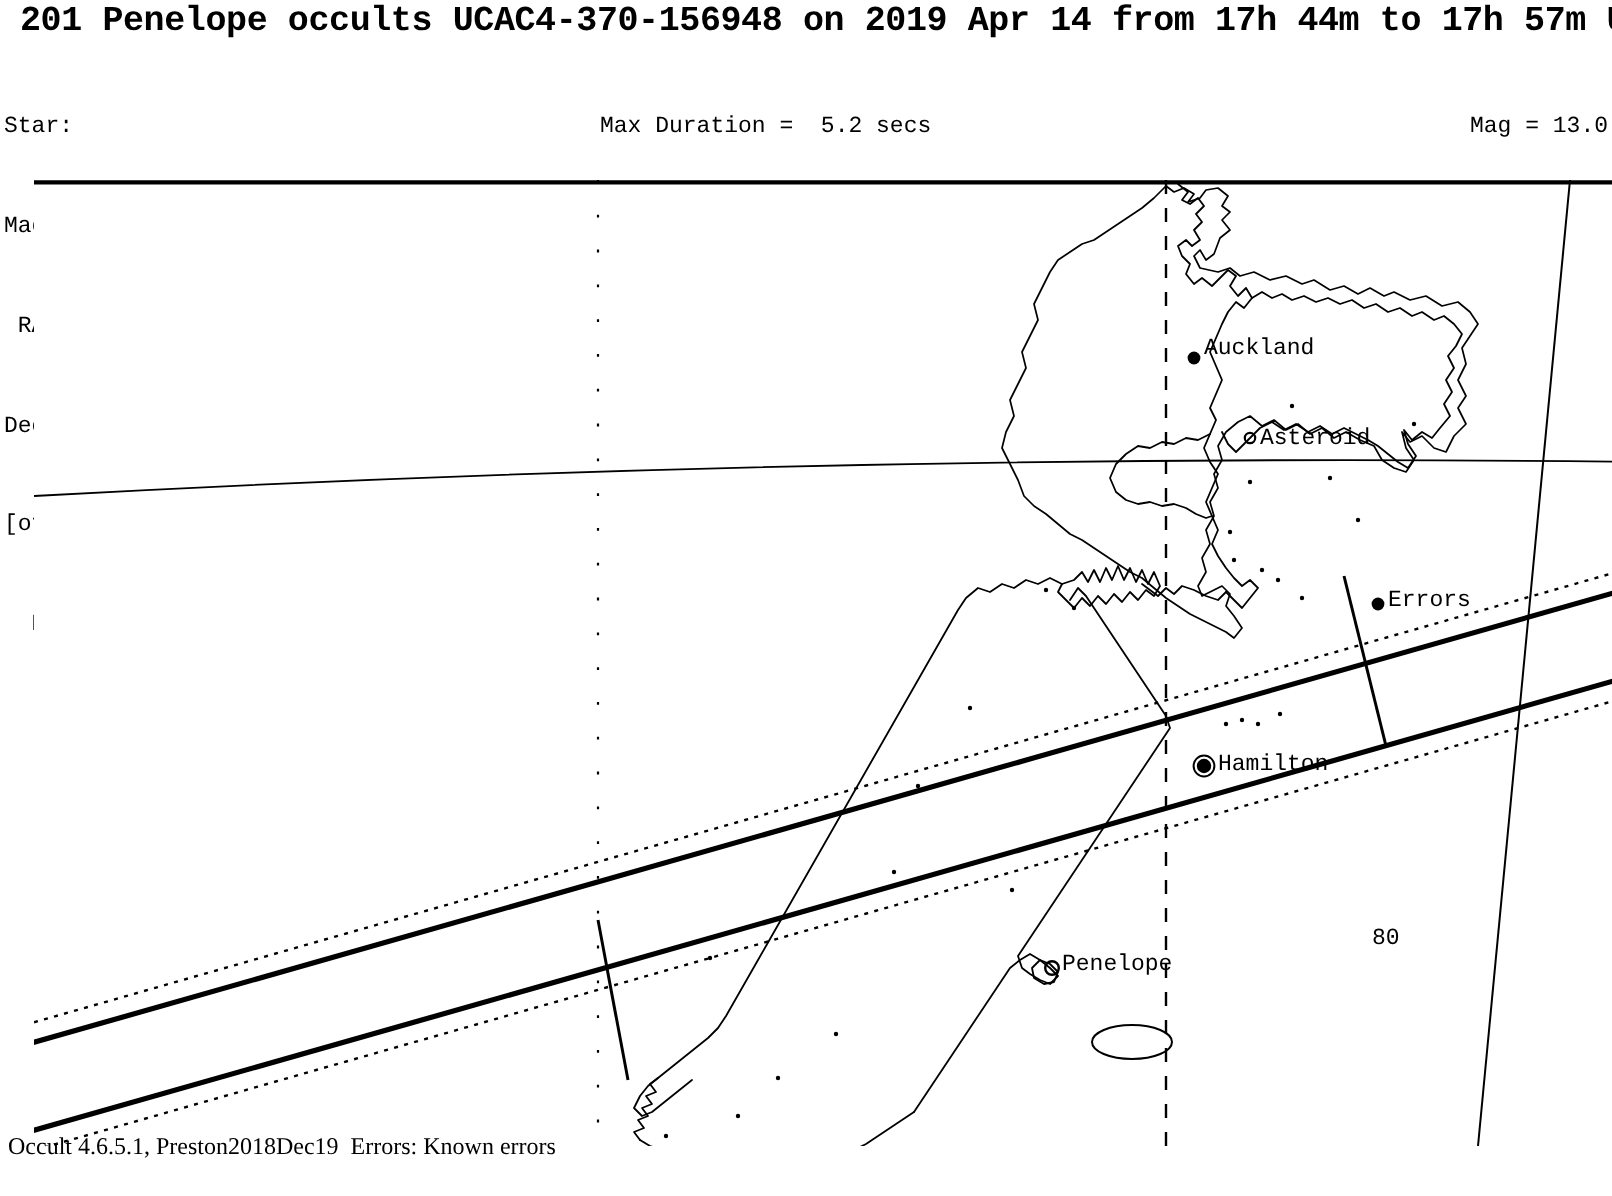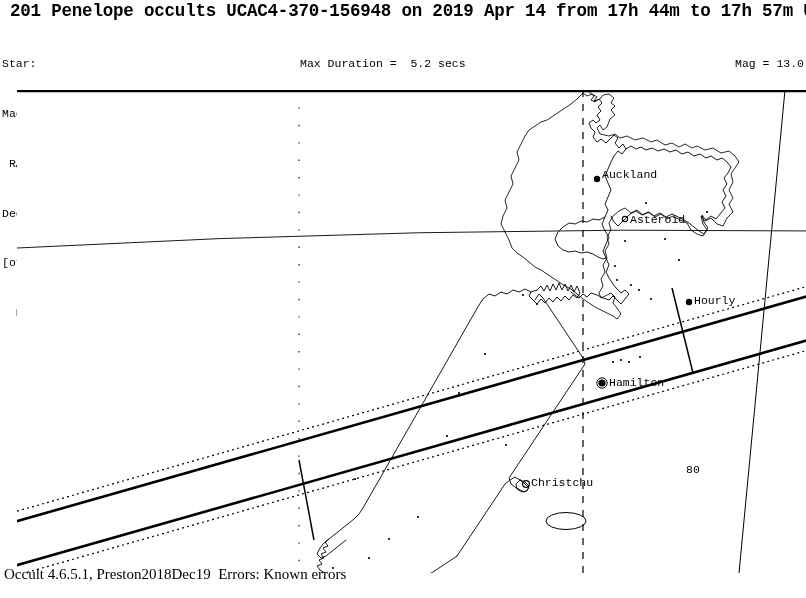--- a/index.html
+++ b/index.html
@@ -75,21 +75,21 @@
     font-size: 11.5px;
     white-space: pre;
     font-family: "Liberation Mono", "DejaVu Sans Mono", monospace;
   }
 
   
   #footer {
     position: absolute;
     left: 4px;
     top: 566px;
-    font-size: 15px;
+    font-size: 12px;
     white-space: pre;
     font-family: "Liberation Serif", "DejaVu Serif", serif;
   }
 </style>
 </head>
 <body>
 
 <div id="page">
 
   <div id="header">
@@ -304,23 +304,23 @@
       </g>
 
       <g stroke="#000" stroke-width="1.5">
         <line x1="655" y1="198" x2="676" y2="283"></line>
         <line x1="282" y1="370" x2="297" y2="450"></line>
       </g>
     </svg>
 
     <div class="city" style="left:585px; top:79px;">Auckland</div>
     <div class="city" style="left:613px; top:124px;">Asteroid</div>
-    <div class="city" style="left:677px; top:205px;">Hourly</div>
+    <div class="city" style="left:677px; top:205px;">Errors</div>
     <div class="city" style="left:592px; top:287px;">Hamilton</div>
-    <div class="city" style="left:514px; top:387px;">Christchu</div>
+    <div class="city" style="left:514px; top:387px;">Penelope</div>
 
     <svg width="806" height="483" style="position:absolute; left:0; top:0; pointer-events:none;">
       <circle cx="580" cy="89" r="3.2" fill="#000"></circle>
       <circle cx="608" cy="129" r="2.6" fill="none" stroke="#000" stroke-width="1.1"></circle>
       <circle cx="672" cy="212" r="3.2" fill="#000"></circle>
       <circle cx="585" cy="293" r="3.6" fill="#000"></circle>
       <circle cx="585" cy="293" r="5.2" fill="none" stroke="#000" stroke-width="1"></circle>
       <circle cx="509" cy="394" r="3.4" fill="none" stroke="#000" stroke-width="1.2"></circle>
       <circle cx="434" cy="500" r="3.6" fill="#000"></circle>
       <circle cx="429" cy="498" r="3.2" fill="none" stroke="#000" stroke-width="1"></circle>

